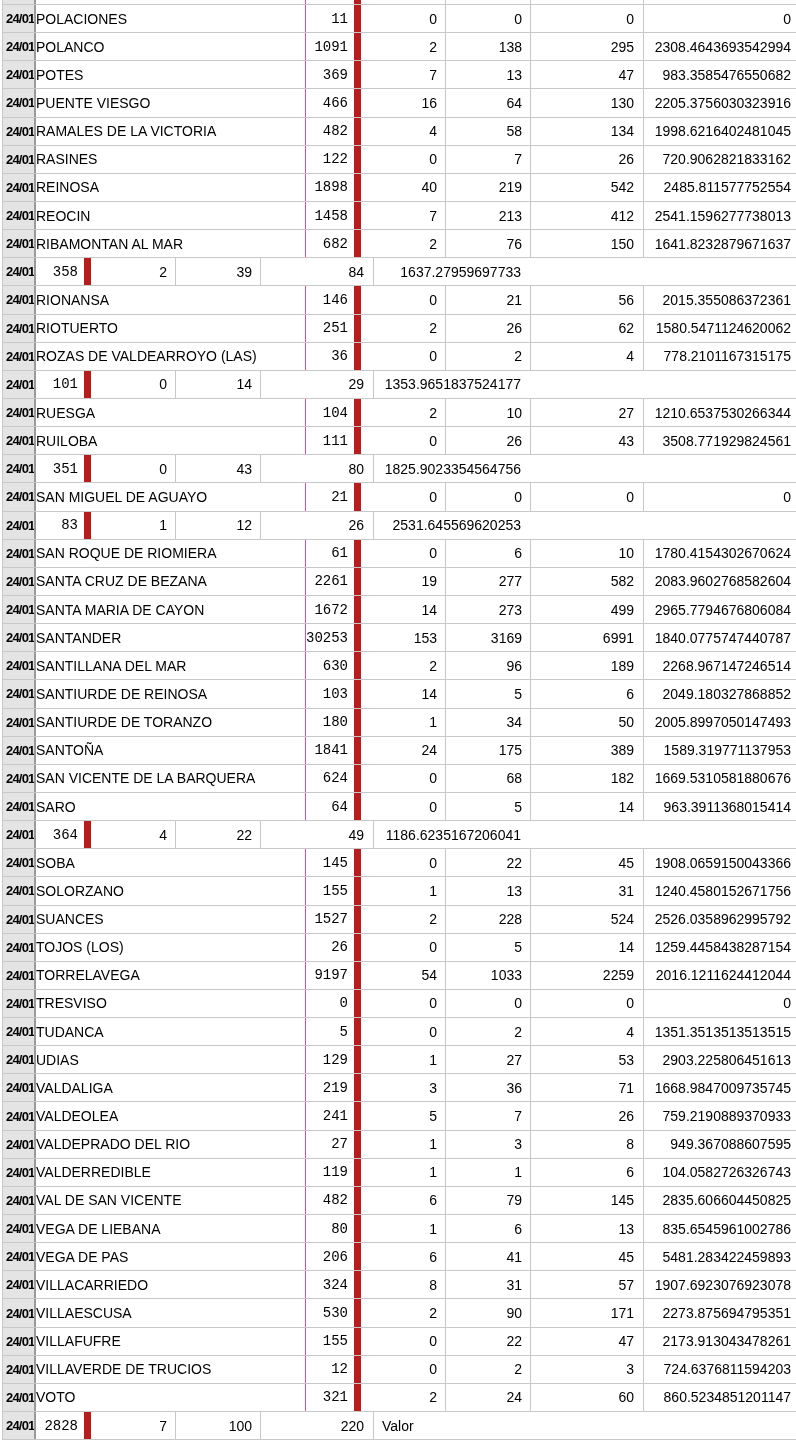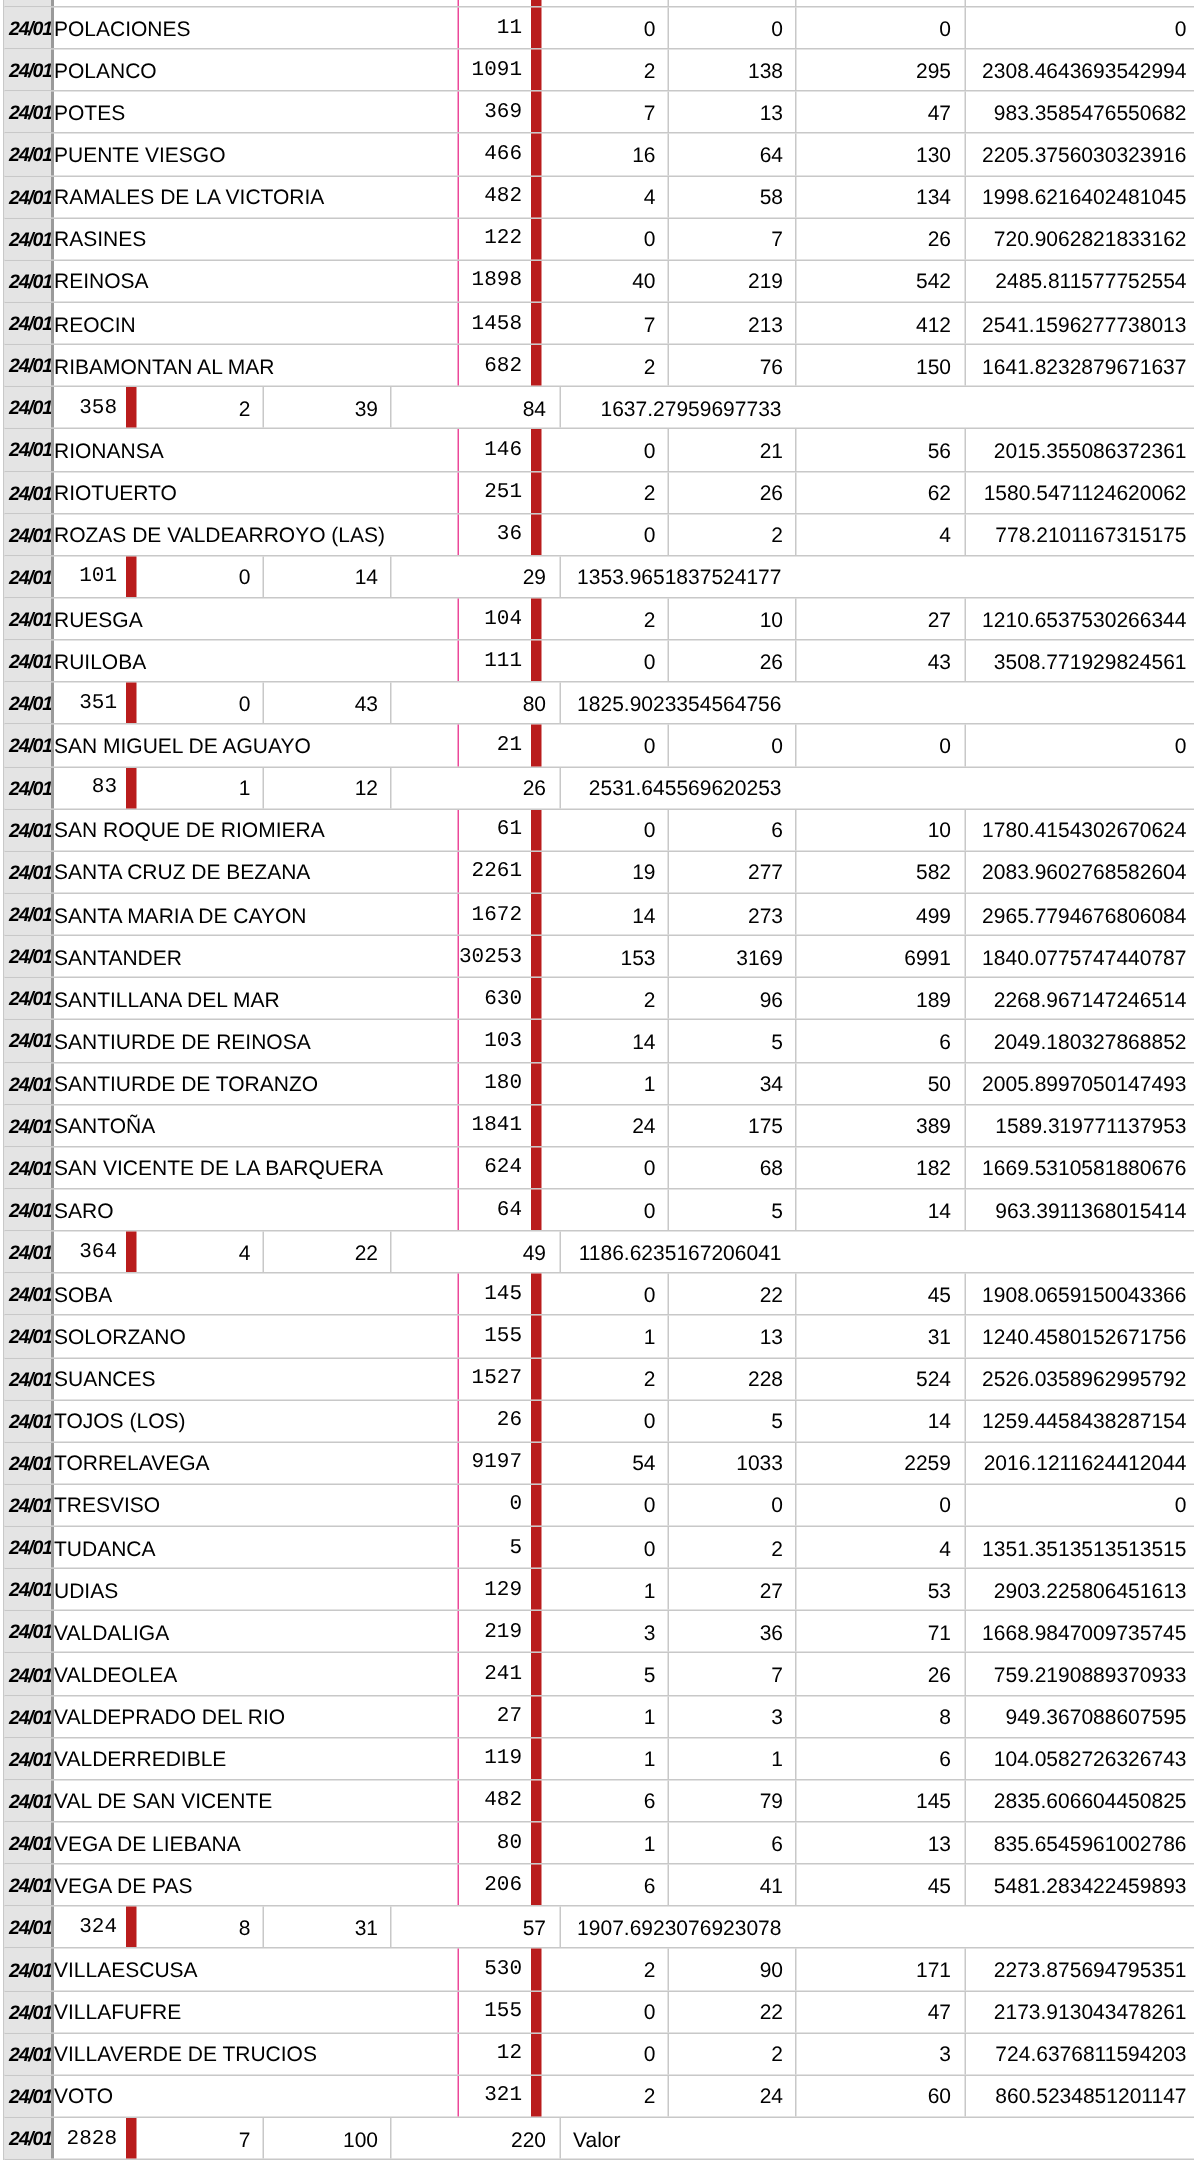--- a/index.html
+++ b/index.html
@@ -44,21 +44,20 @@
   }
 
   .c-date {
     flex: 0 0 33px;
     background: #e4e4e4;
     border-right: 2px solid #9a9a9a;
     font-weight: bold;
     font-size: 13px;
     letter-spacing: -0.8px;
     padding-left: 3px;
-    font-style: italic;
   }
   .c-name {
     flex: 0 0 270px;
     border-right: 1px solid #ec4899;
     padding-left: 0;
   }
   .c-v1 {
     flex: 0 0 55px;
     border-right: 7px solid #b91c1c;
     justify-content: flex-end;
@@ -451,20 +450,21 @@
   </div><div class="row">
     <div class="cell c-date">24/01/</div>
     <div class="cell c-name">VEGA DE PAS</div>
     <div class="cell c-v1">206</div>
     <div class="cell c-v2">6</div>
     <div class="cell c-v3">41</div>
     <div class="cell c-v4">45</div>
     <div class="cell c-rate">5481.283422459893</div>
   </div><div class="row">
     <div class="cell c-date">24/01/</div>
+    <div class="cell c-name">VILLACARRIEDO</div>
     <div class="cell c-v1">324</div>
     <div class="cell c-v2">8</div>
     <div class="cell c-v3">31</div>
     <div class="cell c-v4">57</div>
     <div class="cell c-rate">1907.6923076923078</div>
   </div><div class="row">
     <div class="cell c-date">24/01/</div>
     <div class="cell c-name">VILLAESCUSA</div>
     <div class="cell c-v1">530</div>
     <div class="cell c-v2">2</div>

